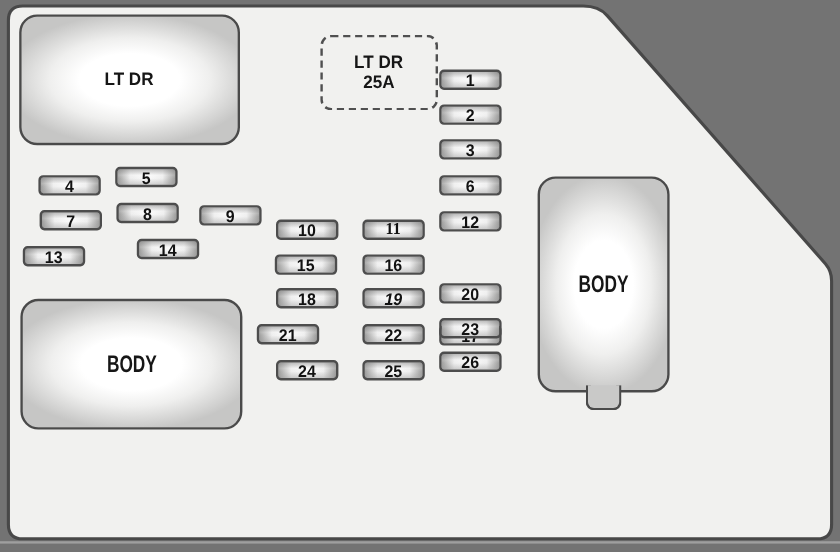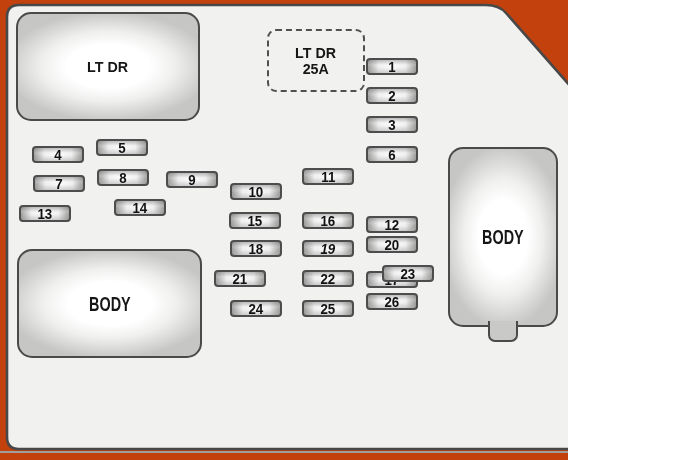--- a/index.html
+++ b/index.html
@@ -1,20 +1,20 @@
 <!DOCTYPE html>
 <html><head>
 <meta charset="utf-8">
 <style>
   html, body { margin: 0; padding: 0; background: #ffffff; }
   .stage {
     position: relative;
-    width: 568px;
+    width: 700px;
     height: 460px;
-    background: #c2410c;
+    background: #737373;
     font-family: "Liberation Sans", sans-serif;
     overflow: hidden;
   }
   .panel-svg { position: absolute; left: 0; top: 0; }
   .page-rule {
     position: absolute;
     left: 0; top: 451px;
     width: 700px; height: 2px;
     background: #9f9f9f;
   }
@@ -159,24 +159,24 @@
     </div>
       <div class="fuse" style="left: 97px; top: 169px;">
       <span class="fuse-number">8</span>
     </div>
       <div class="fuse" style="left: 166px; top: 171px;">
       <span class="fuse-number">9</span>
     </div>
       <div class="fuse" style="left: 230px; top: 183px;">
       <span class="fuse-number">10</span>
     </div>
-      <div class="fuse" style="left: 302px; top: 168px;">
+      <div class="fuse" style="left: 302px; top: 183px; font-family: Liberation Serif, serif;">
       <span class="fuse-number">11</span>
     </div>
-      <div class="fuse" style="left: 366px; top: 176px; margin-top: 40px;">
+      <div class="fuse" style="left: 366px; top: 176px;">
       <span class="fuse-number">12</span>
     </div>
       <div class="fuse" style="left: 19px; top: 205px;">
       <span class="fuse-number">13</span>
     </div>
       <div class="fuse" style="left: 114px; top: 199px;">
       <span class="fuse-number">14</span>
     </div>
       <div class="fuse" style="left: 229px; top: 212px;">
       <span class="fuse-number">15</span>
@@ -195,21 +195,21 @@
     </div>
       <div class="fuse" style="left: 366px; top: 236px; align-items: flex-end;">
       <span class="fuse-number">20</span>
     </div>
       <div class="fuse" style="left: 214px; top: 270px;">
       <span class="fuse-number">21</span>
     </div>
       <div class="fuse" style="left: 302px; top: 270px; justify-content: center;">
       <span class="fuse-number">22</span>
     </div>
-      <div class="fuse" style="left: 366px; top: 265px; margin-left: 16px;">
+      <div class="fuse" style="left: 366px; top: 265px;">
       <span class="fuse-number">23</span>
     </div>
       <div class="fuse" style="left: 230px; top: 300px; align-items: center;">
       <span class="fuse-number">24</span>
     </div>
       <div class="fuse" style="left: 302px; top: 300px;">
       <span class="fuse-number">25</span>
     </div>
       <div class="fuse" style="left: 366px; top: 293px;">
       <span class="fuse-number">26</span>

